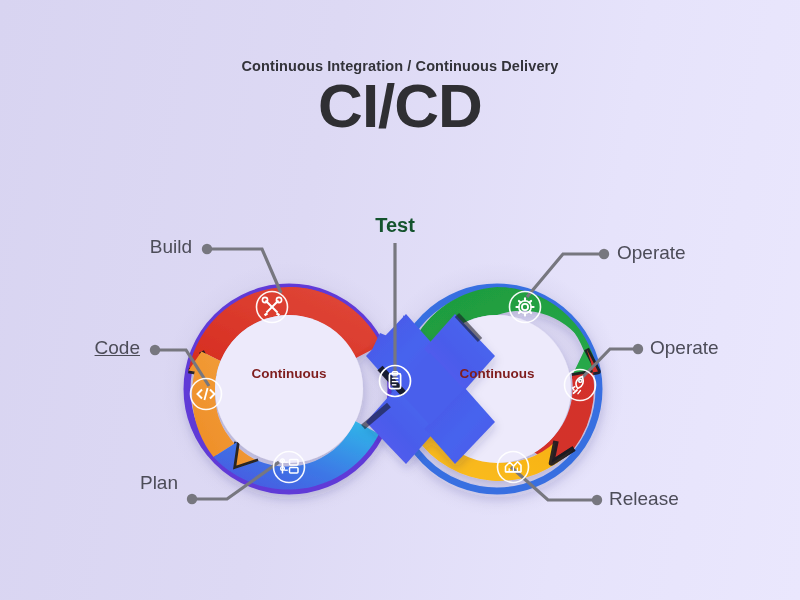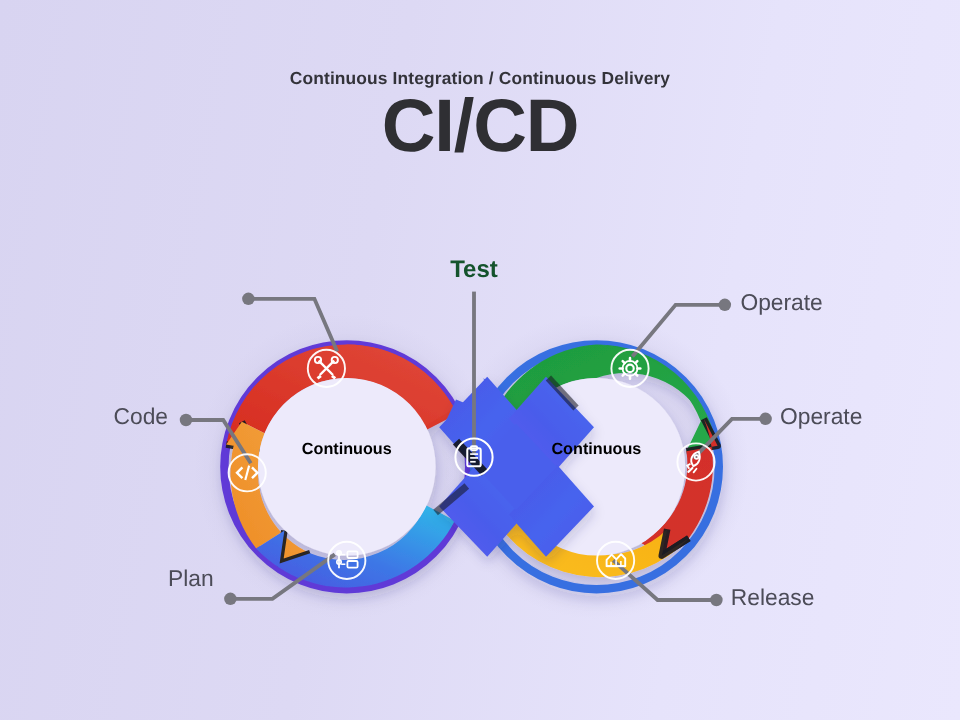--- a/index.html
+++ b/index.html
@@ -54,21 +54,21 @@
   #lbl-test {
     font-size: 20px;
     color: #14532d;
     font-weight: bold;
   }
   .center-cap {
     position: absolute;
     text-align: center;
     font-size: 13.5px;
     font-weight: bold;
-    color: #000000;
+    color: #7f1d1d;
     line-height: 1.25;
     white-space: nowrap;
   }
 </style>
 </head>
 <body>
 
 <div id="stage">
 
   <div id="header">
@@ -342,21 +342,22 @@
         <circle r="15.5" stroke="#ffffff" stroke-width="1.7" fill="none"></circle>
         <rect x="-5.6" y="-7.4" width="11.2" height="15" rx="1.6" stroke-width="1.7"></rect>
         <rect x="-2.6" y="-9.3" width="5.2" height="3.4" rx="1" stroke-width="1.5"></rect>
         <path d="M -3.2 -2.6 L 3.4 -2.6" stroke-width="1.4"></path>
         <path d="M -3.2 0.6 L 3.4 0.6" stroke-width="1.4"></path>
         <path d="M -3.2 3.8 L 1.4 3.8" stroke-width="1.4"></path>
       </g>
     </g>
   </svg>
 
-  <div class="lbl r" style="left:30px; top:337px; width:110px;">Code</div>
+  <div class="lbl r" style="left:80px; top:236px; width:112px;">Build</div>
+  <div class="lbl r" style="left:30px; top:337px; width:110px;text-decoration:underline;">Code</div>
   <div class="lbl r" style="left:68px; top:472px; width:110px;">Plan</div>
 
   <div class="lbl" style="left:617px; top:242px;">Operate</div>
   <div class="lbl" style="left:650px; top:337px;">Operate</div>
   <div class="lbl" style="left:609px; top:488px;">Release</div>
 
   <div class="lbl c" id="lbl-test" style="left:345px; top:214px; width:100px;">Test</div>
 
   <div class="center-cap" style="left:219px; top:366px; width:140px;">
     <div>Continuous</div>

